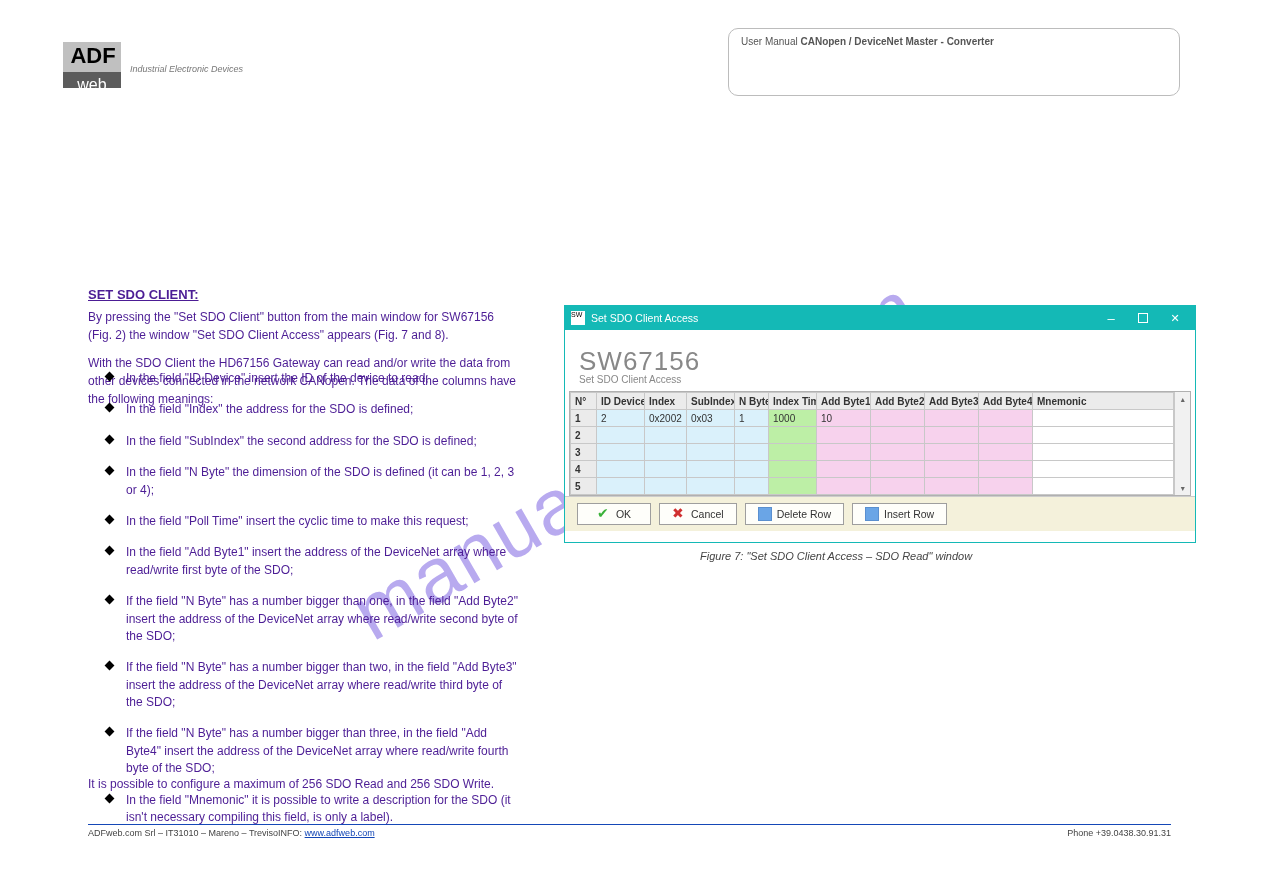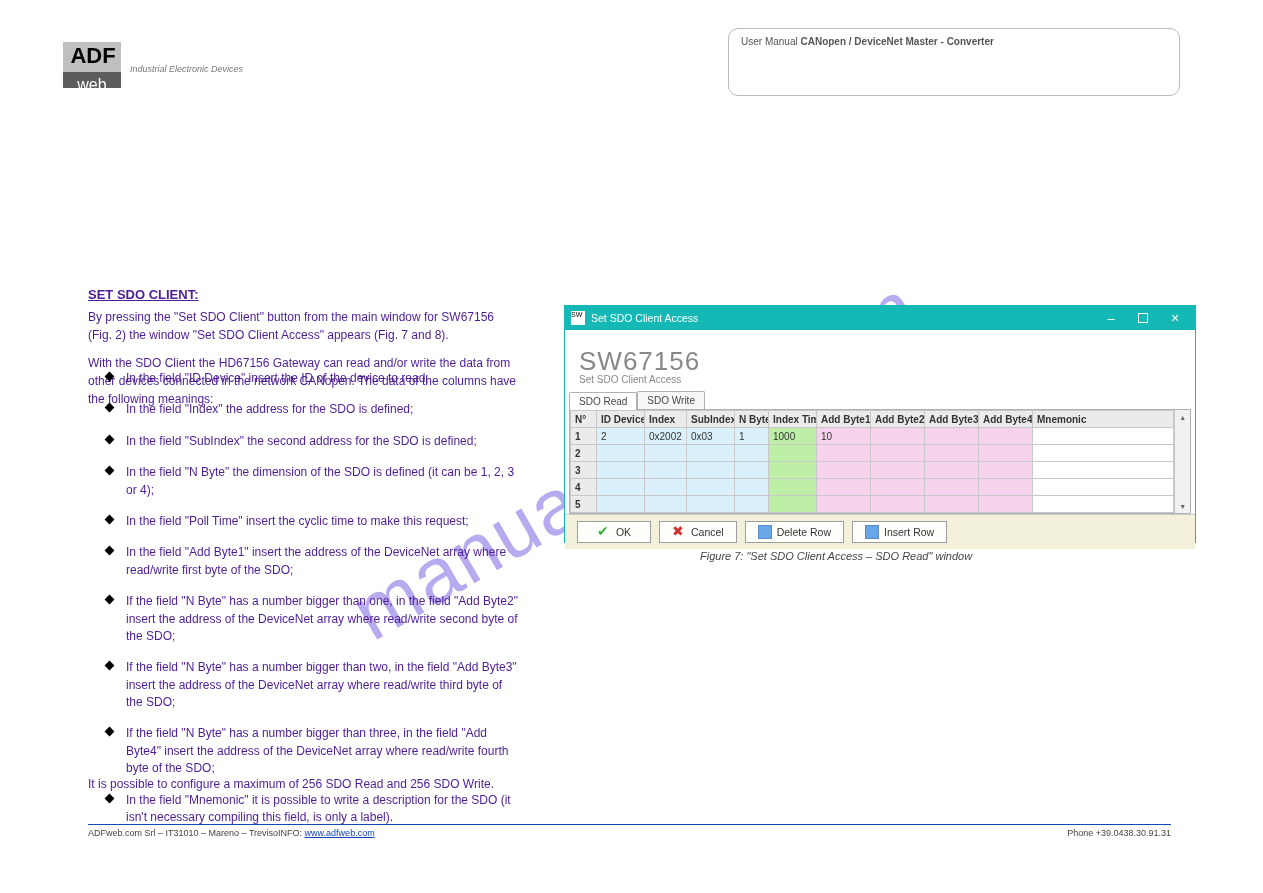--- a/index.html
+++ b/index.html
@@ -322,24 +322,20 @@
     <span class="ttext">Set SDO Client Access</span>
     <div class="winbtns">
       <div class="winbtn min"></div>
       <div class="winbtn max"></div>
       <div class="winbtn close"></div>
     </div>
   </div>
   <div class="header-area">
     <p class="swtitle">SW67156</p>
     <p class="swsub">Set SDO Client Access</p>
-  </div>
-  <div class="tabs-row">
-    <div class="tab active">SDO Read</div>
-    <div class="tab">SDO Write</div>
   </div>
   <div class="table-wrap">
     <table class="grid">
       <colgroup>
         <col class="n">
           <col class="id">
           <col class="idx">
           <col class="sub">
           <col class="nbyte">
         <col class="poll">

